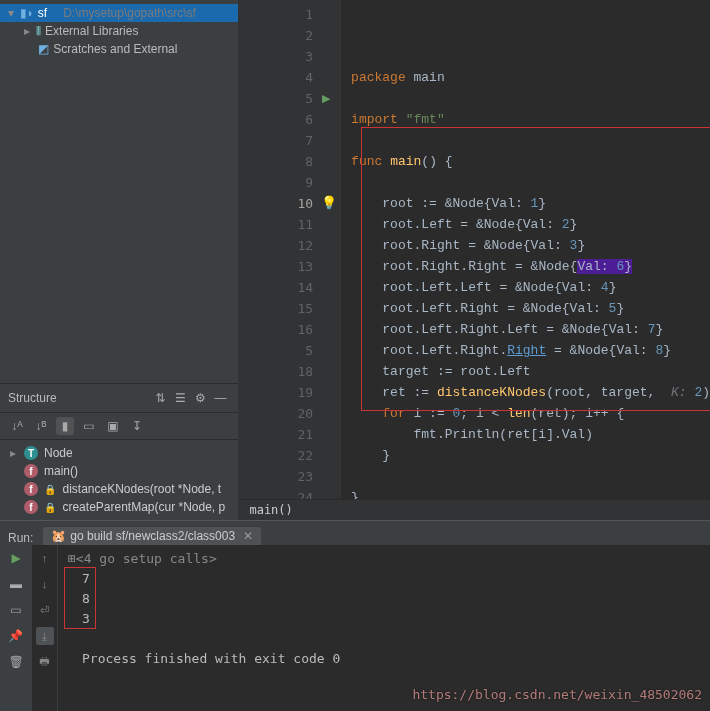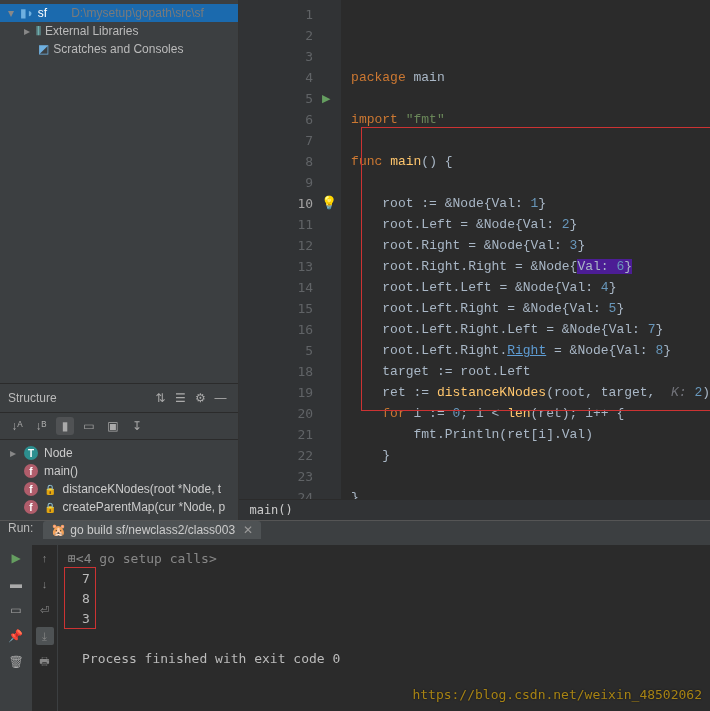--- a/index.html
+++ b/index.html
@@ -17,21 +17,21 @@
     .top-row { display: flex; height: 520px; }
     .left-panel { width: 247px; background: #3c3f41; display: flex; flex-direction: column; border-right: 1px solid #323232; }
     .proj-tree { padding: 4px 0; flex: 0 0 auto; }
     .tree-row { display: flex; align-items: center; padding: 2px 6px; gap: 4px; color: #bbb; cursor: pointer; }
     .tree-row.sel { background: #1b6aae; color: #fff; }
     .tree-indent { width: 12px; }
     .chev { width: 10px; text-align: center; color: #888; }
     .folder-icon { color: #6fb0e0; }
     .lib-icon { color: #7fd6d6; }
     .scratch-icon { color: #6fb0e0; }
-    .tree-path { color: #7a7a7a; margin-left: 20px; }
+    .tree-path { color: #7a7a7a; margin-left: 12px; }
     .structure-hdr { display: flex; align-items: center; padding: 4px 8px; border-top: 1px solid #2b2b2b; border-bottom: 1px solid #2b2b2b; background: #3c3f41; }
     .structure-hdr .title { color: #bbb; }
     .structure-hdr .spacer { flex: 1; }
     .icon-btn { width: 20px; height: 20px; display: flex; align-items: center; justify-content: center; color: #aaa; cursor: pointer; }
     .struct-toolbar { display: flex; align-items: center; gap: 6px; padding: 4px 8px; border-bottom: 1px solid #2b2b2b; }
     .struct-toolbar .tb { width: 18px; height: 18px; display: flex; align-items: center; justify-content: center; color: #aaa; cursor: pointer; }
     .struct-toolbar .tb.active { background: #505254; border-radius: 3px; }
     .struct-list { padding: 4px 0; }
     .struct-row { display: flex; align-items: center; padding: 2px 8px; gap: 6px; color: #bbb; cursor: pointer; }
     .struct-row .chev { color: #888; }
@@ -52,36 +52,36 @@
     .str { color: #6a8759; }
     .num { color: #6897bb; }
     .fn { color: #ffc66d; }
     .param { color: #72737a; font-style: italic; }
     .under { text-decoration: underline; color: #5e9cd3; }
     .caret-hl { background: #4c1d95; }
     .txt { color: #a9b7c6; }
     .red-box { position: absolute; border: 1px solid #cc3333; pointer-events: none; }
     .crumb { background: #313335; padding: 3px 10px; color: #ccc; font-family: Consolas, monospace; font-size: 12px; border-top: 1px solid #2b2b2b; }
     .run-panel { flex: 1; background: #2b2b2b; display: flex; flex-direction: column; border-top: 1px solid #555; }
-    .run-tabs { display: flex; align-items: flex-start; background: #3c3f41; padding: 0 8px; height: 24px; }
+    .run-tabs { display: flex; align-items: flex-end; background: #3c3f41; padding: 0 8px; height: 24px; }
     .run-label { color: #bbb; margin-right: 10px; }
     .run-tab { display: flex; align-items: center; gap: 4px; background: #4e5254; padding: 2px 8px; border-radius: 3px 3px 0 0; color: #ccc; cursor: pointer; }
     .run-tab .close { color: #999; margin-left: 4px; }
     .run-body { flex: 1; display: flex; }
     .run-gutter-col { width: 32px; background: #3c3f41; display: flex; flex-direction: column; align-items: center; padding-top: 4px; gap: 8px; }
     .run-gutter-col .gb { width: 18px; height: 18px; display: flex; align-items: center; justify-content: center; color: #aaa; cursor: pointer; }
     .run-gutter-col .gb.green { color: #659e60; }
     .run-sec-col { width: 26px; background: #2b2b2b; display: flex; flex-direction: column; align-items: center; padding-top: 4px; gap: 8px; border-right: 1px solid #3c3f41; }
     .run-sec-col .sb { width: 18px; height: 18px; display: flex; align-items: center; justify-content: center; color: #888; cursor: pointer; font-size: 11px; }
     .run-sec-col .sb.active { background: #4e5254; border-radius: 2px; }
     .console { flex: 1; font-family: Consolas, monospace; font-size: 13px; line-height: 20px; padding: 4px 10px; position: relative; color: #bbb; }
     .console .fold { color: #888; }
     .console .out { color: #bbb; }
     .red-box2 { position: absolute; border: 1px solid #cc3333; pointer-events: none; }
-    .watermark { position: absolute; bottom: 6px; right: 8px; color: #eab308; font-size: 13px; opacity: 0.65; text-shadow: 0 0 2px #000; }
+    .watermark { position: absolute; bottom: 6px; right: 8px; color: #fca5a5; font-size: 13px; opacity: 0.65; text-shadow: 0 0 2px #000; }
   </style>
 </head>
 <body>
 
 <div class="top-row">
   <div class="left-panel">
     <div class="proj-tree">
       <div class="tree-row sel">
         <span class="chev">▾</span>
         <span class="folder-icon">▮◗</span>
@@ -91,21 +91,21 @@
       <div class="tree-row">
         <span class="tree-indent"></span>
         <span class="chev">▸</span>
         <span class="lib-icon">⫴</span>
         <span>External Libraries</span>
       </div>
       <div class="tree-row">
         <span class="tree-indent"></span>
         <span class="tree-indent"></span>
         <span class="scratch-icon">◩</span>
-        <span>Scratches and Consoles</span>
+        <span>Scratches and External</span>
       </div>
     </div>
     <div style="flex:1"></div>
     <div class="structure-hdr">
       <span class="title">Structure</span>
       <span class="spacer"></span>
       <span class="icon-btn">⇅</span>
       <span class="icon-btn">☰</span>
       <span class="icon-btn">⚙</span>
       <span class="icon-btn">—</span>

